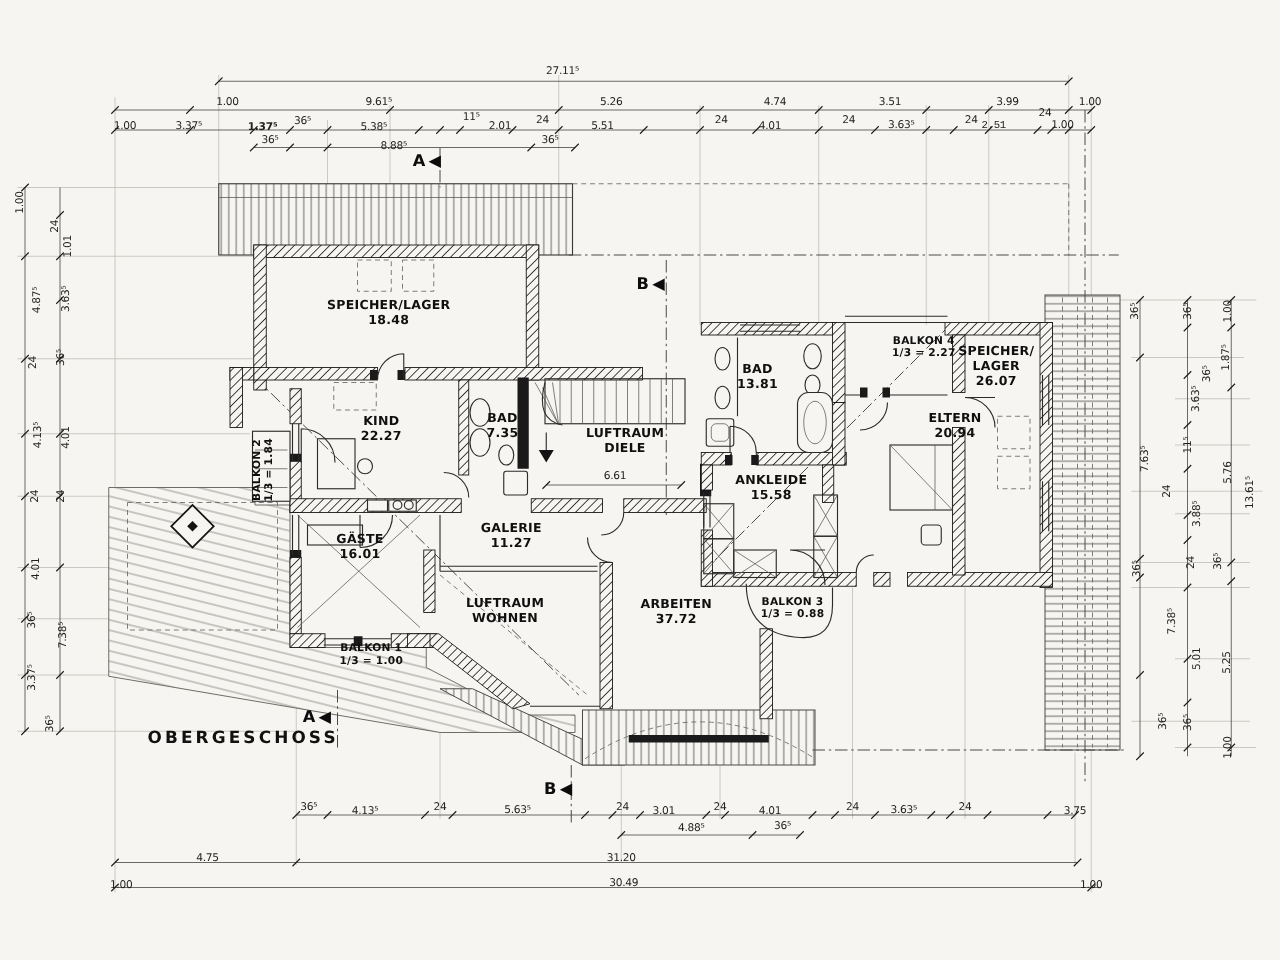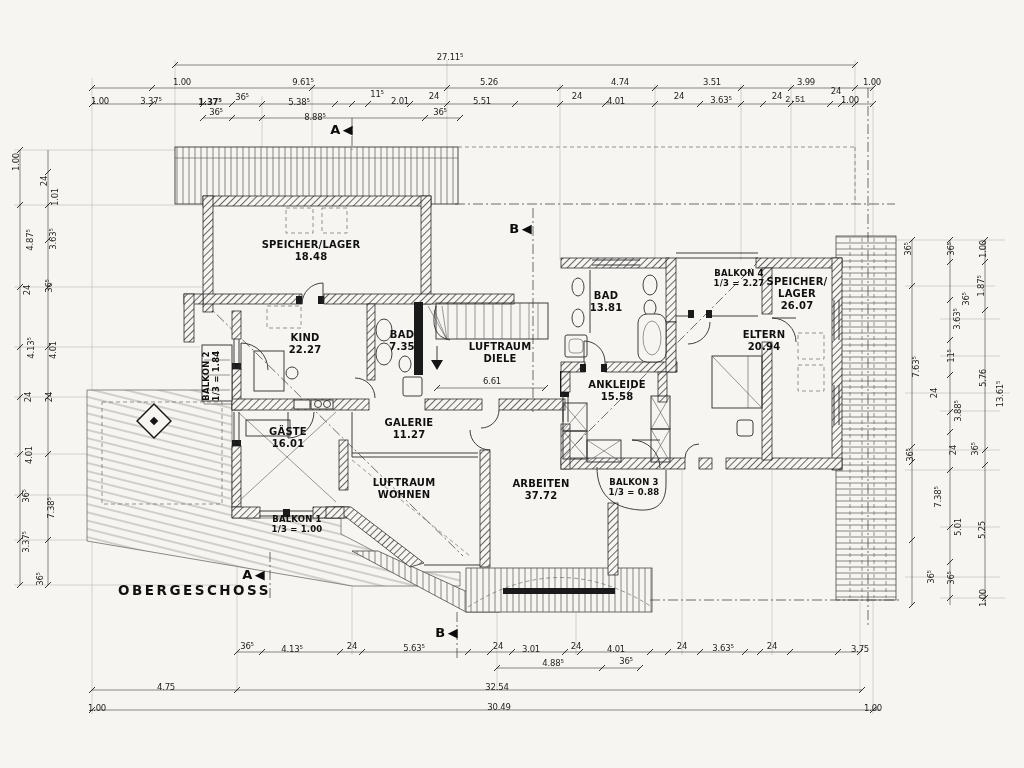--- a/index.html
+++ b/index.html
@@ -362,21 +362,21 @@
       <span class="dim" style="left: 531px; top: 649px;">3.01</span>
       <span class="dim" style="left: 576px; top: 646px;">24</span>
       <span class="dim" style="left: 616px; top: 649px;">4.01</span>
       <span class="dim" style="left: 682px; top: 646px;">24</span>
       <span class="dim" style="left: 723px; top: 648px;">3.63⁵</span>
       <span class="dim" style="left: 772px; top: 646px;">24</span>
       <span class="dim" style="left: 812px; top: 649px; margin-left: 48px;">3.75</span>
       <span class="dim" style="left: 553px; top: 663px;">4.88⁵</span>
       <span class="dim" style="left: 626px; top: 661px;">36⁵</span>
       <span class="dim" style="left: 166px; top: 687px;">4.75</span>
-      <span class="dim" style="left: 497px; top: 687px;">32.54</span>
+      <span class="dim" style="left: 497px; top: 687px;">31.20</span>
       <span class="dim" style="left: 97px; top: 708px;">1.00</span>
       <span class="dim" style="left: 499px; top: 707px;">30.49</span>
       <span class="dim" style="left: 873px; top: 708px;">1.00</span>
       <span class="marker" style="left: 341px; top: 129px;">A ◀</span>
       <span class="marker" style="left: 520px; top: 228px;">B ◀</span>
       <span class="marker" style="left: 253px; top: 574px;">A ◀</span>
       <span class="marker" style="left: 446px; top: 632px;">B ◀</span>
     </div>
 
 <span id="floor-title">OBERGESCHOSS</span>

